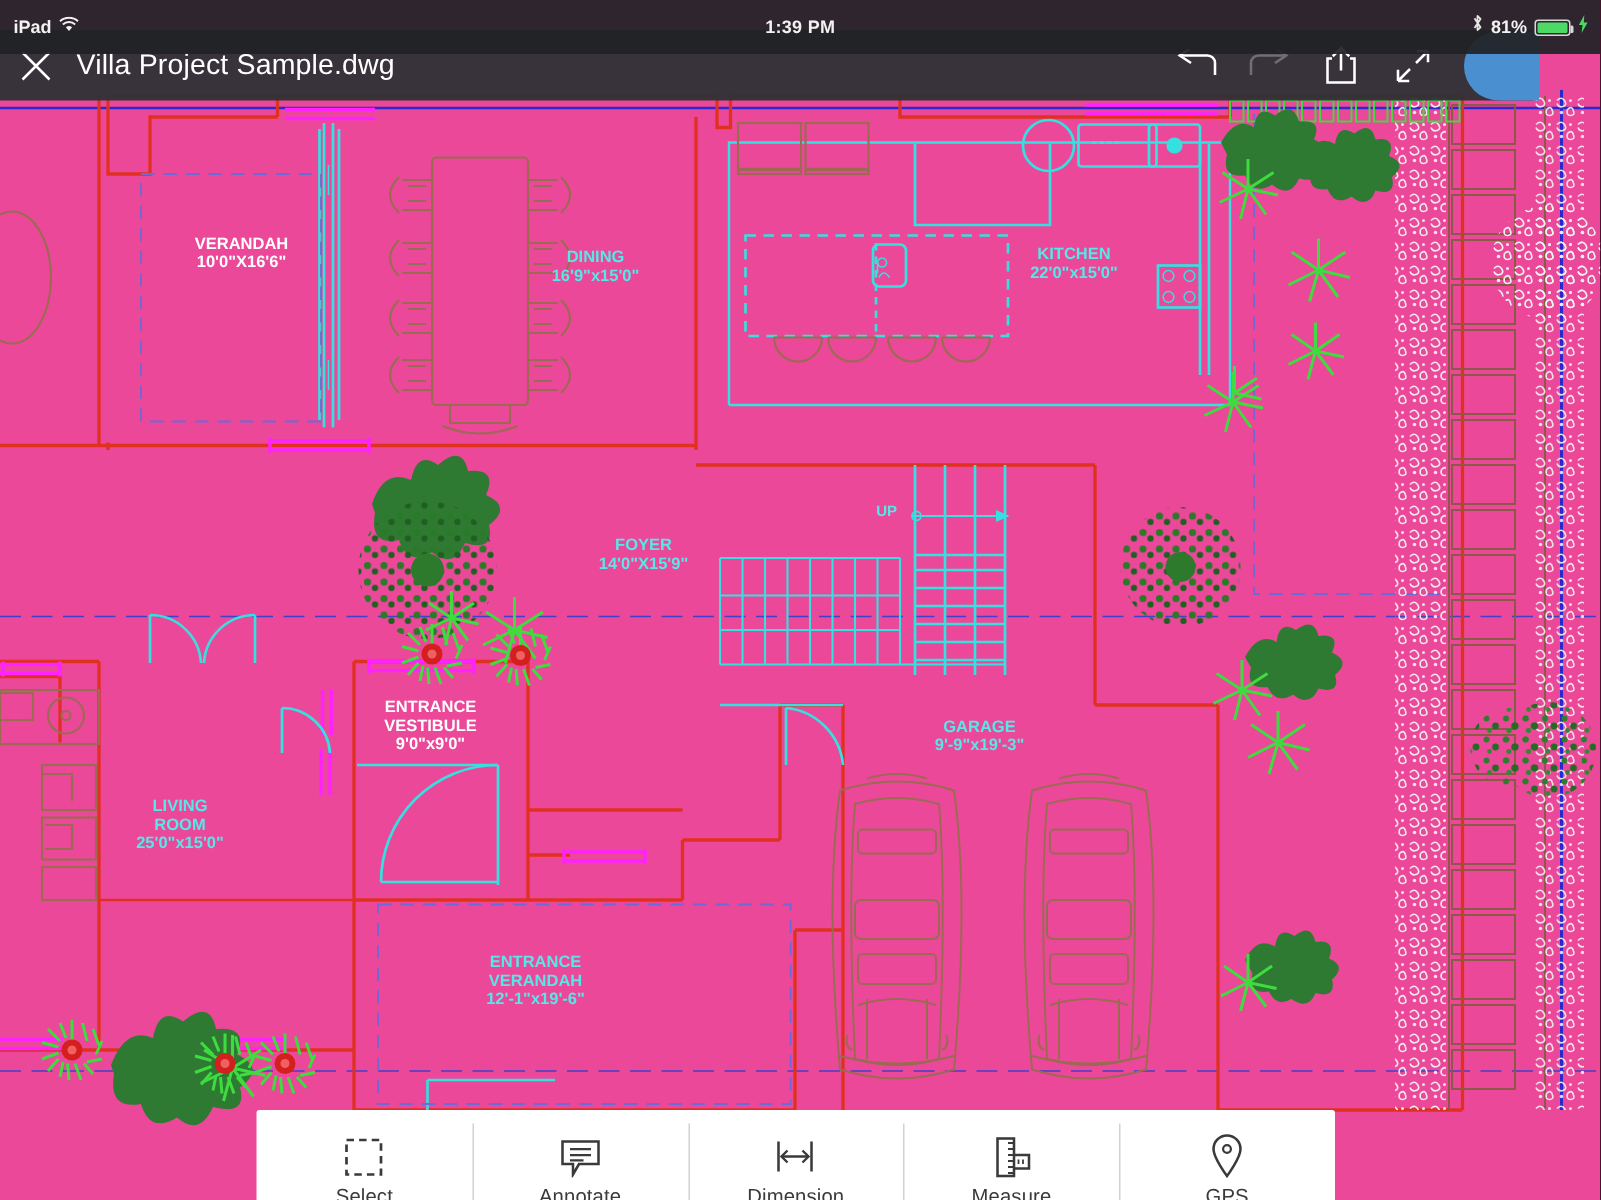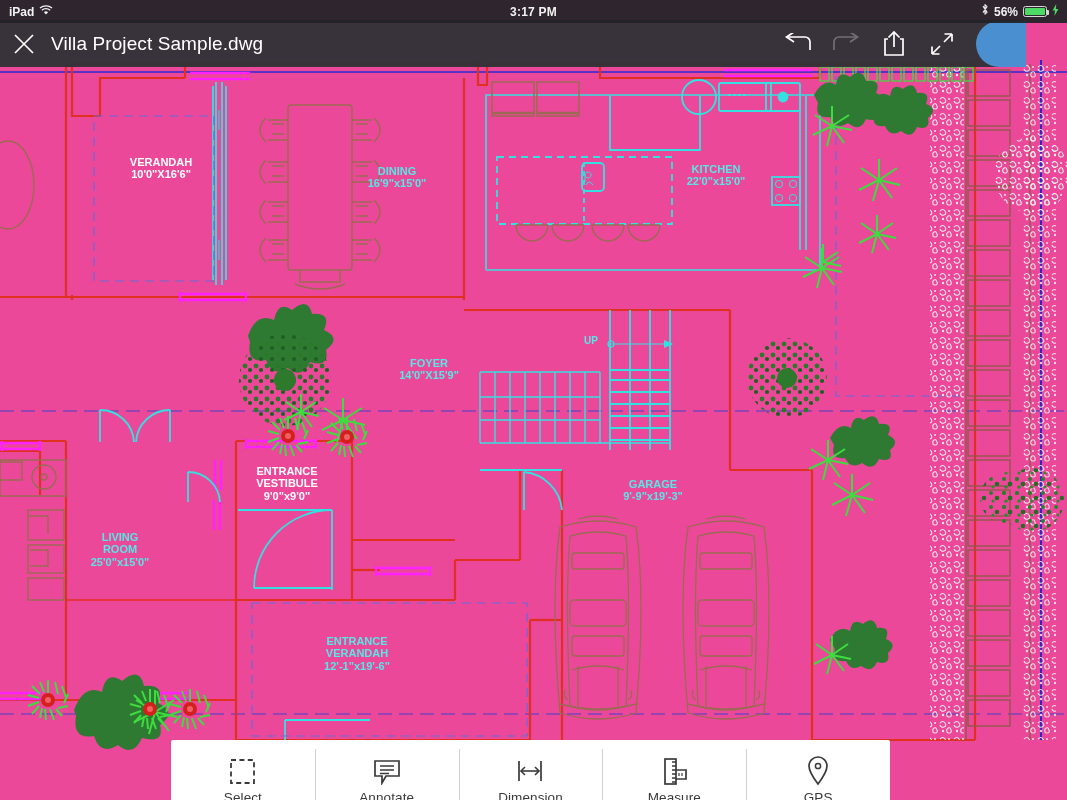--- a/index.html
+++ b/index.html
@@ -8,21 +8,21 @@
   body { font-family:"Liberation Sans", sans-serif; }
 
   #app { position:relative; width:1067px; height:800px; background:#000; overflow:hidden; }
 
   
   #canvas-wrap { position:absolute; inset:0; background:#ec4899; }
   #dwg { position:absolute; left:0; top:0; width:1067px; height:800px; display:block; }
 
   
   #status-bar {
-    position:absolute; left:0; top:0; width:1067px; height:23px;
+    position:absolute; left:0; top:0; width:1067px; height:36px;
     background:rgba(32,34,38,0.93);
     color:#f2f2f2; font-size:12px; line-height:20px;
     display:flex; align-items:center; z-index:40;
     font-family:"Liberation Sans", sans-serif;
   }
   #status-left { display:flex; align-items:center; gap:5px; padding-left:9px; flex:0 0 auto; }
   #status-center { position:absolute; left:0; right:0; text-align:center; font-weight:bold; font-size:12px; letter-spacing:.2px; pointer-events:none;}
   #status-right { margin-left:auto; display:flex; align-items:center; gap:5px; padding-right:8px; z-index:2;}
   .sb-text { font-size:12px; font-weight:bold; }
   .batt-shell { width:24px; height:11px; border:1px solid #d8d8d8; border-radius:2.5px; position:relative; display:inline-block; }
@@ -539,28 +539,28 @@
     <div id="status-left">
       <span class="sb-text">iPad</span>
       <span>
         <svg width="14" height="11" viewBox="0 0 14 11">
           <path d="M7 9.6 L4.9 7.2 a3.2 3.2 0 0 1 4.2 0 Z" fill="#f2f2f2"></path>
           <path d="M2.9 5.3 a6 6 0 0 1 8.2 0" stroke="#f2f2f2" stroke-width="1.3" fill="none"></path>
           <path d="M1 3.1 a9 9 0 0 1 12 0" stroke="#f2f2f2" stroke-width="1.3" fill="none"></path>
         </svg>
       </span>
     </div>
-    <div id="status-center">3:17 PM</div>
+    <div id="status-center">1:39 PM</div>
     <div id="status-right">
       <span>
         <svg width="8" height="13" viewBox="0 0 8 13">
           <path d="M2 3.2 L6 9.2 L4 11 L4 1.6 L6 3.6 L2 9.6" stroke="#e6e6e6" stroke-width="1.2" fill="none" stroke-linejoin="round"></path>
         </svg>
       </span>
-      <span class="sb-text">56%</span>
+      <span class="sb-text">81%</span>
       <span class="batt-shell">
           <span class="batt-fill"></span>
         </span>
       <span>
         <svg width="7" height="12" viewBox="0 0 7 12">
             <path d="M4.2 0 L0.6 6.6 L3 6.6 L2.4 12 L6.4 5 L3.9 5 Z" fill="#4cd964"></path>
           </svg>
       </span>
     </div>
   </div>

